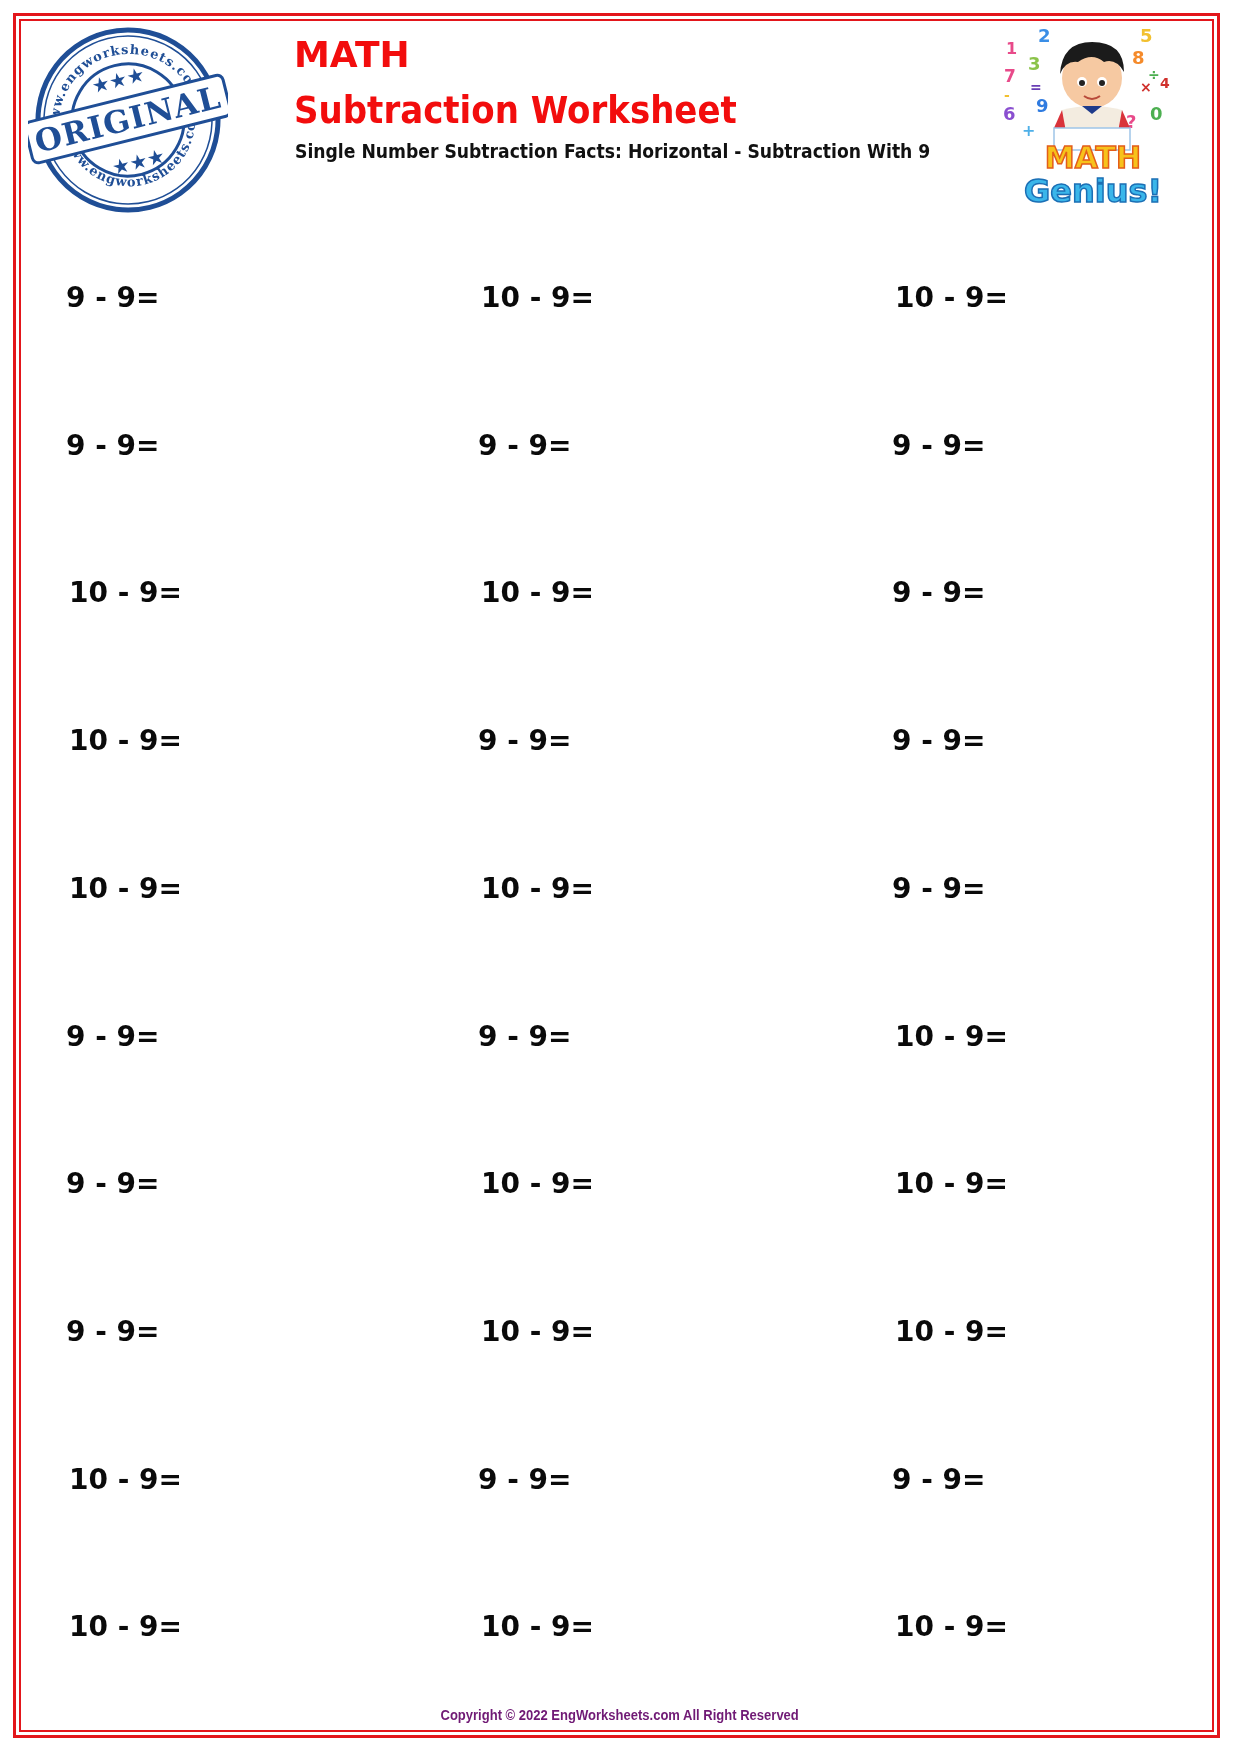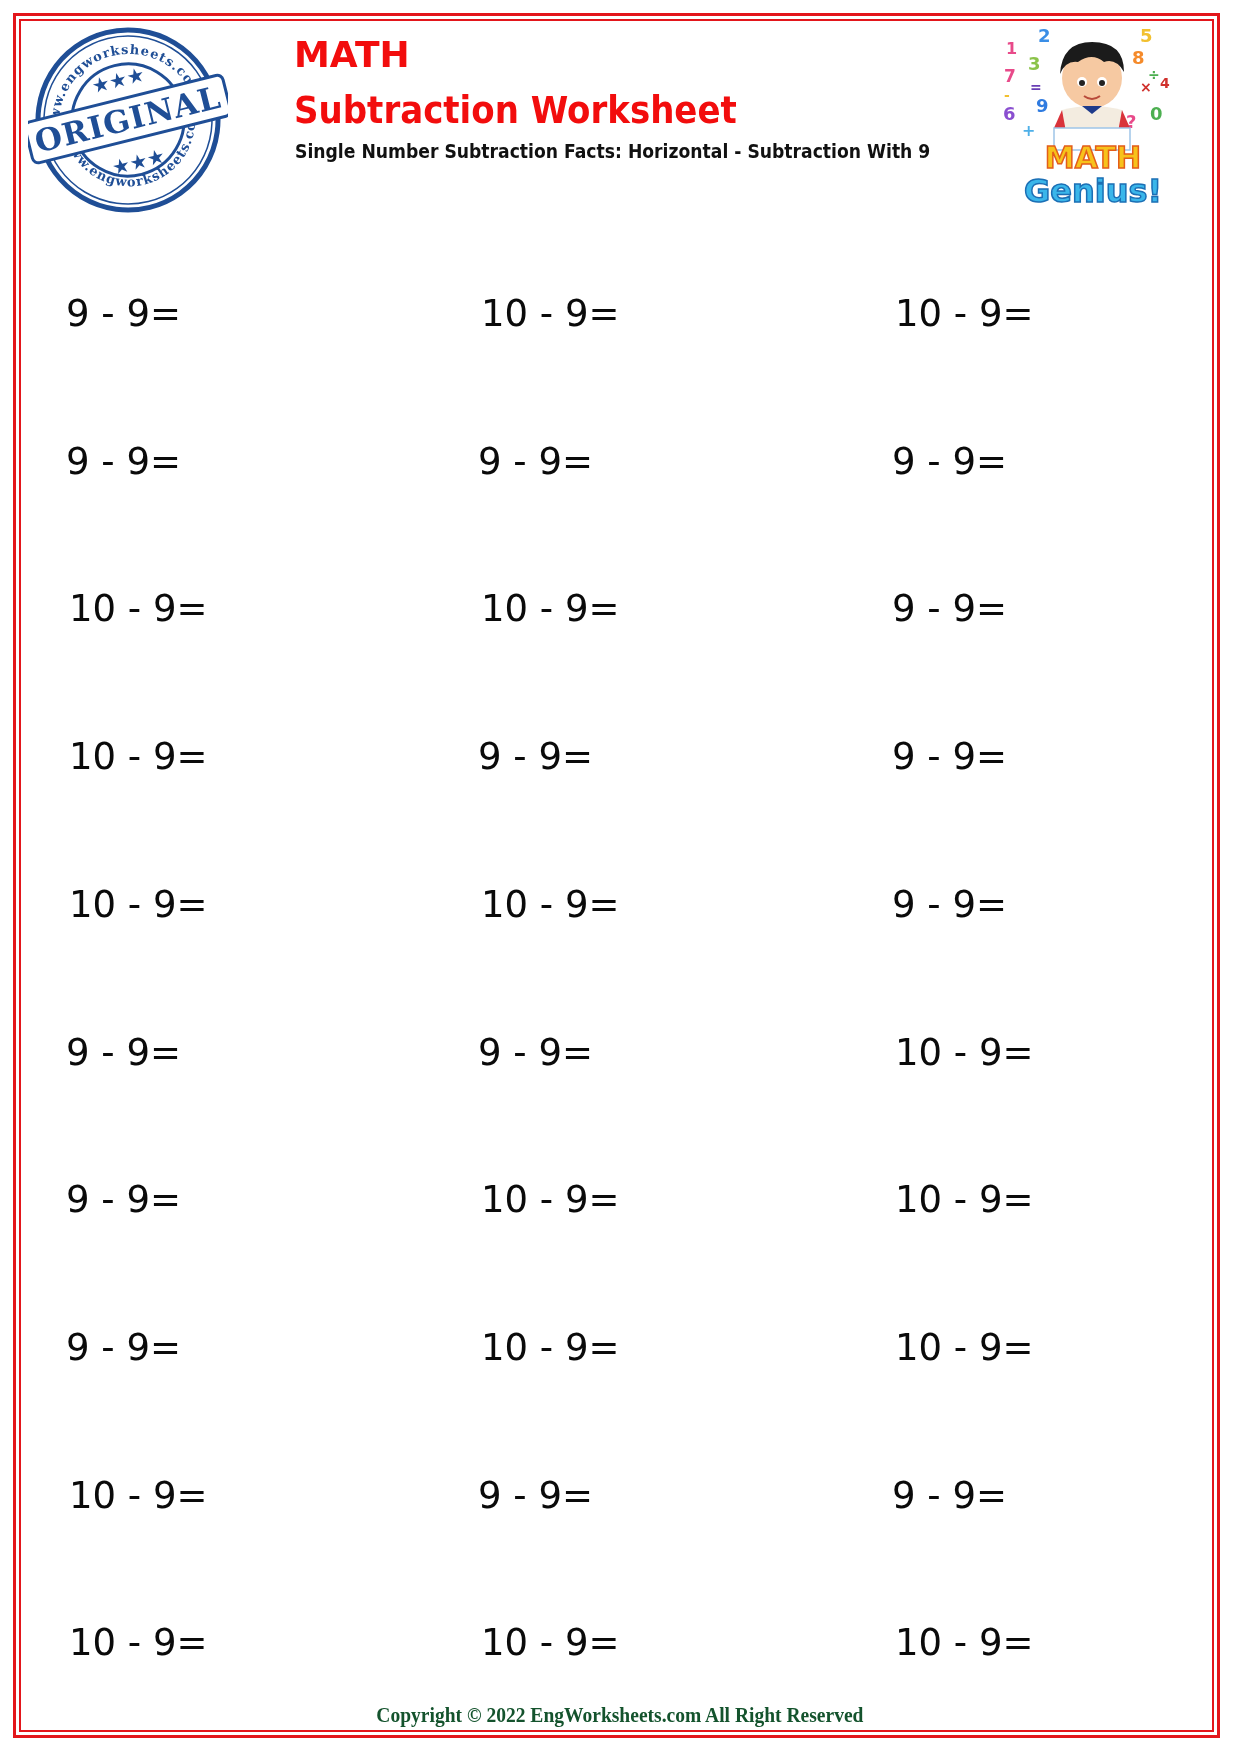--- a/index.html
+++ b/index.html
@@ -77,40 +77,39 @@
   .genius {
     position: absolute;
     left: 1000px; top: 28px;
     width: 186px; height: 182px;
   }
 
   
   .problem {
     position: absolute;
     font-family: "DejaVu Sans", sans-serif;
-    font-weight: normal;
-    font-size: 37px;
+    font-weight: bold;
+    font-size: 28px;
     color: #0a0a0a;
     line-height: 36px;
     white-space: nowrap;
     height: 36px;
-    margin-top: 16px;
   }
 
   
   .footer {
     position: absolute;
     left: 0; width: 1239px;
     top: 1702px;
     text-align: center;
-    font-family: Liberation Serif, serif;
-    font-weight: bold;
-    font-size: 21px;
+    font-family: Liberation Sans, sans-serif;
+    font-weight: bold;
+    font-size: 14px;
     line-height: 26px;
-    color: #14532d;
+    color: #701a75;
     white-space: nowrap;
   }
   .footer span { display: inline-block; transform: scaleX(0.93); }
 </style>
 </head>
 <body>
 
 <div class="frame-outer"></div>
 <div class="frame-inner"></div>
 

